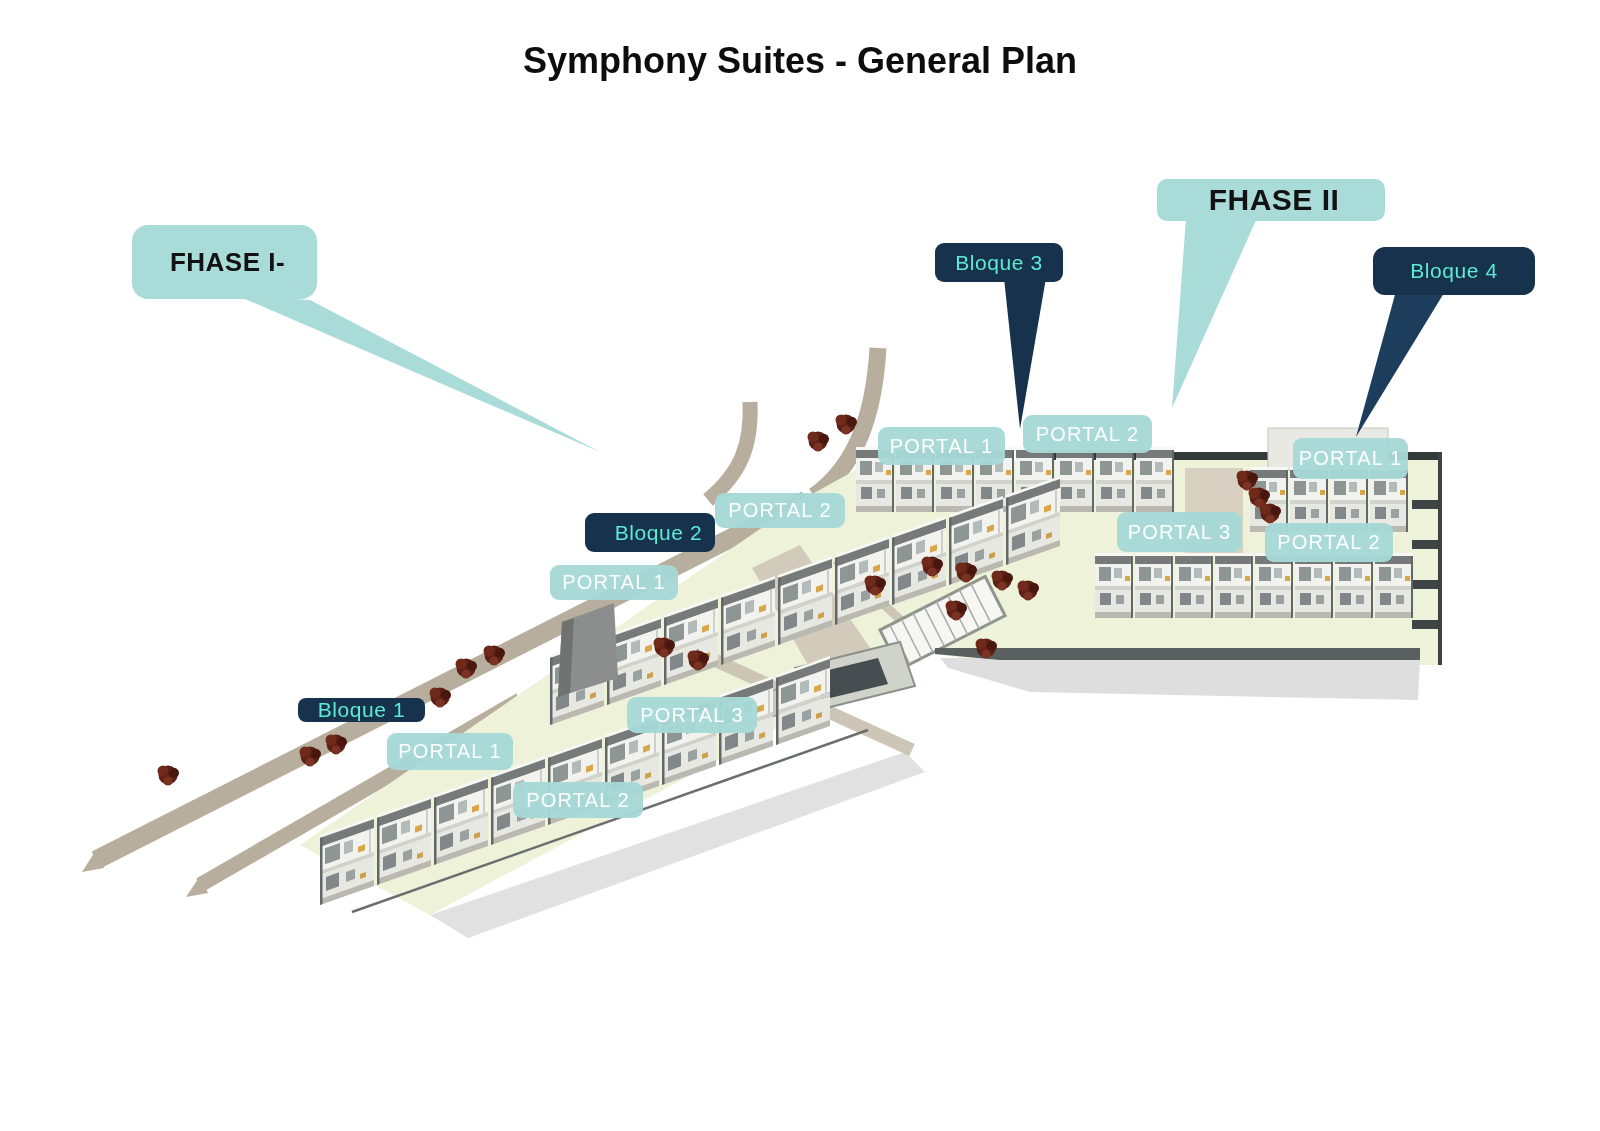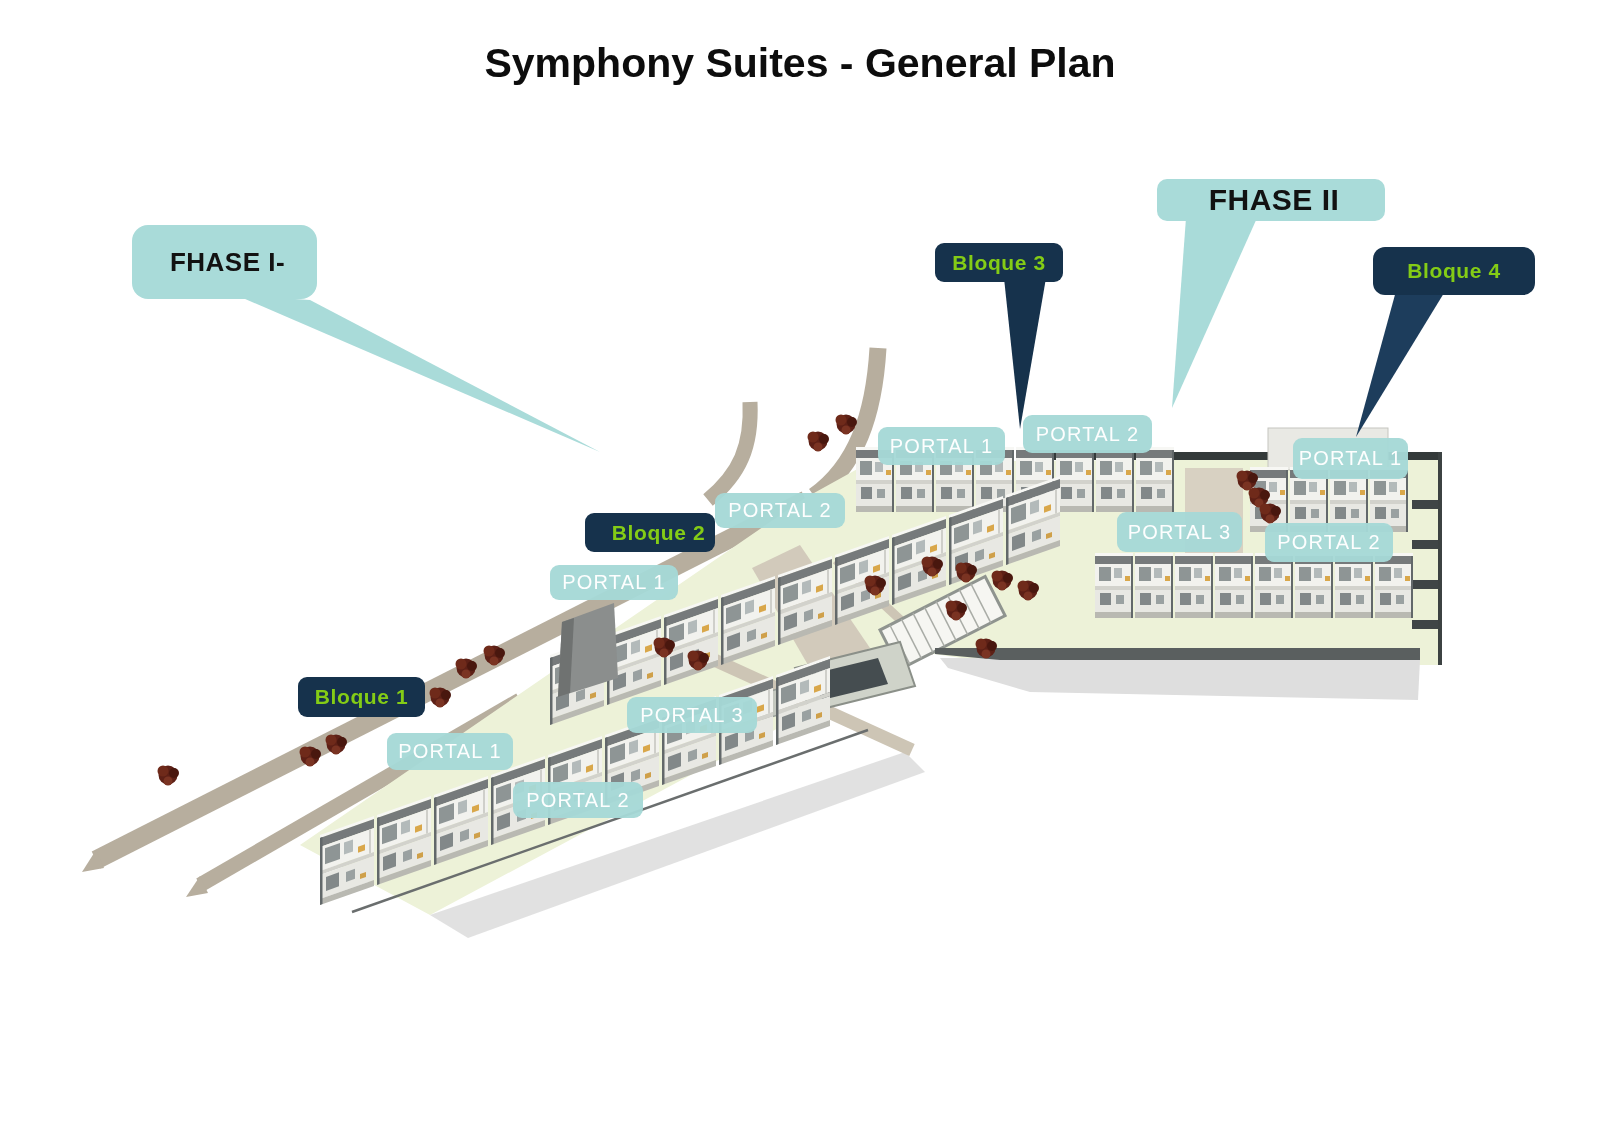--- a/index.html
+++ b/index.html
@@ -2,36 +2,36 @@
 <html><head>
 <meta charset="utf-8">
 <style>
   html,body{margin:0;padding:0;background:#ffffff;}
   .stage{
     position:relative;width:1600px;height:1131px;background:#ffffff;overflow:hidden;
     font-family:"Liberation Sans",sans-serif;
   }
   .page-title{
     position:absolute;top:40px;left:0;right:0;text-align:center;
-    font-size:41px;font-weight:bold;color:#0d0d0d;letter-spacing:0px;
+    font-size:36px;font-weight:bold;color:#0d0d0d;letter-spacing:0px;
   }
   .plan-svg{position:absolute;left:0;top:0;}
   .callout{
     position:absolute;display:flex;align-items:center;justify-content:center;
     border-radius:9px;box-sizing:border-box;white-space:nowrap;
   }
   .callout.teal{
     background:rgba(166,216,214,0.96);color:#fdfefe;
     font-size:20px;font-weight:500;letter-spacing:1.2px;
   }
   .callout.phase{
     background:#a9dbd9;color:#121212;font-weight:800;letter-spacing:0.5px;padding-left:6px;
   }
   .callout.navy{
-    background:#16324c;color:#84cc16;font-size:21px;font-weight:700;letter-spacing:0.6px;
+    background:#16324c;color:#5eead4;font-size:21px;font-weight:400;letter-spacing:0.6px;
   }
   .logo{position:absolute;left:24px;top:938px;width:280px;height:170px;}
 </style>
 </head>
 <body>
 
 <div class="stage">
 
   <div class="page-title">Symphony Suites - General Plan</div>
 
@@ -211,21 +211,21 @@
     </g>
   </svg>
 
   <div class="callout phase" style="left:132px;top:225px;width:185px;height:74px;border-radius:16px;font-size:26px;">
     <span>FHASE I-</span>
   </div>
   <div class="callout phase" style="left:1157px;top:179px;width:228px;height:42px;border-radius:10px;font-size:30px;">
     <span>FHASE II</span>
   </div>
 
-  <div class="callout navy" style="left:298px;top:677px;width:127px;height:40px;">
+  <div class="callout navy" style="left:298px;top:698px;width:127px;height:24px;border-radius:8px;">
     <span>Bloque 1</span>
   </div>
   <div class="callout navy" style="left:585px;top:513px;width:130px;height:39px;padding-left:17px;">
     <span>Bloque 2</span>
   </div>
   <div class="callout navy" style="left:935px;top:243px;width:128px;height:39px;">
     <span>Bloque 3</span>
   </div>
   <div class="callout navy" style="left:1373px;top:247px;width:162px;height:48px;border-radius:12px;">
     <span>Bloque 4</span>

